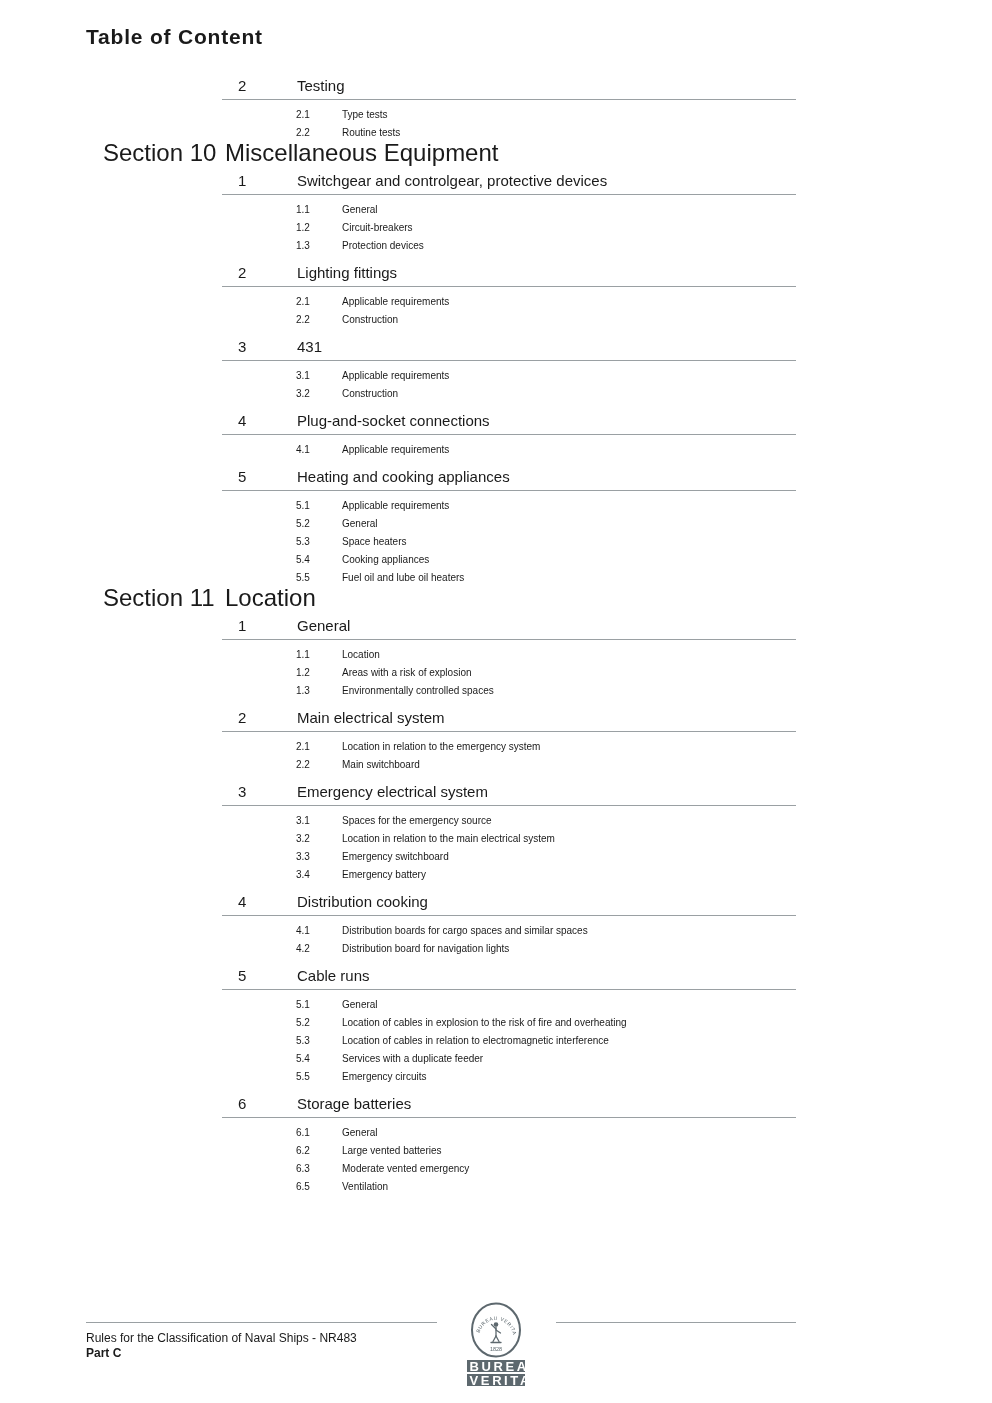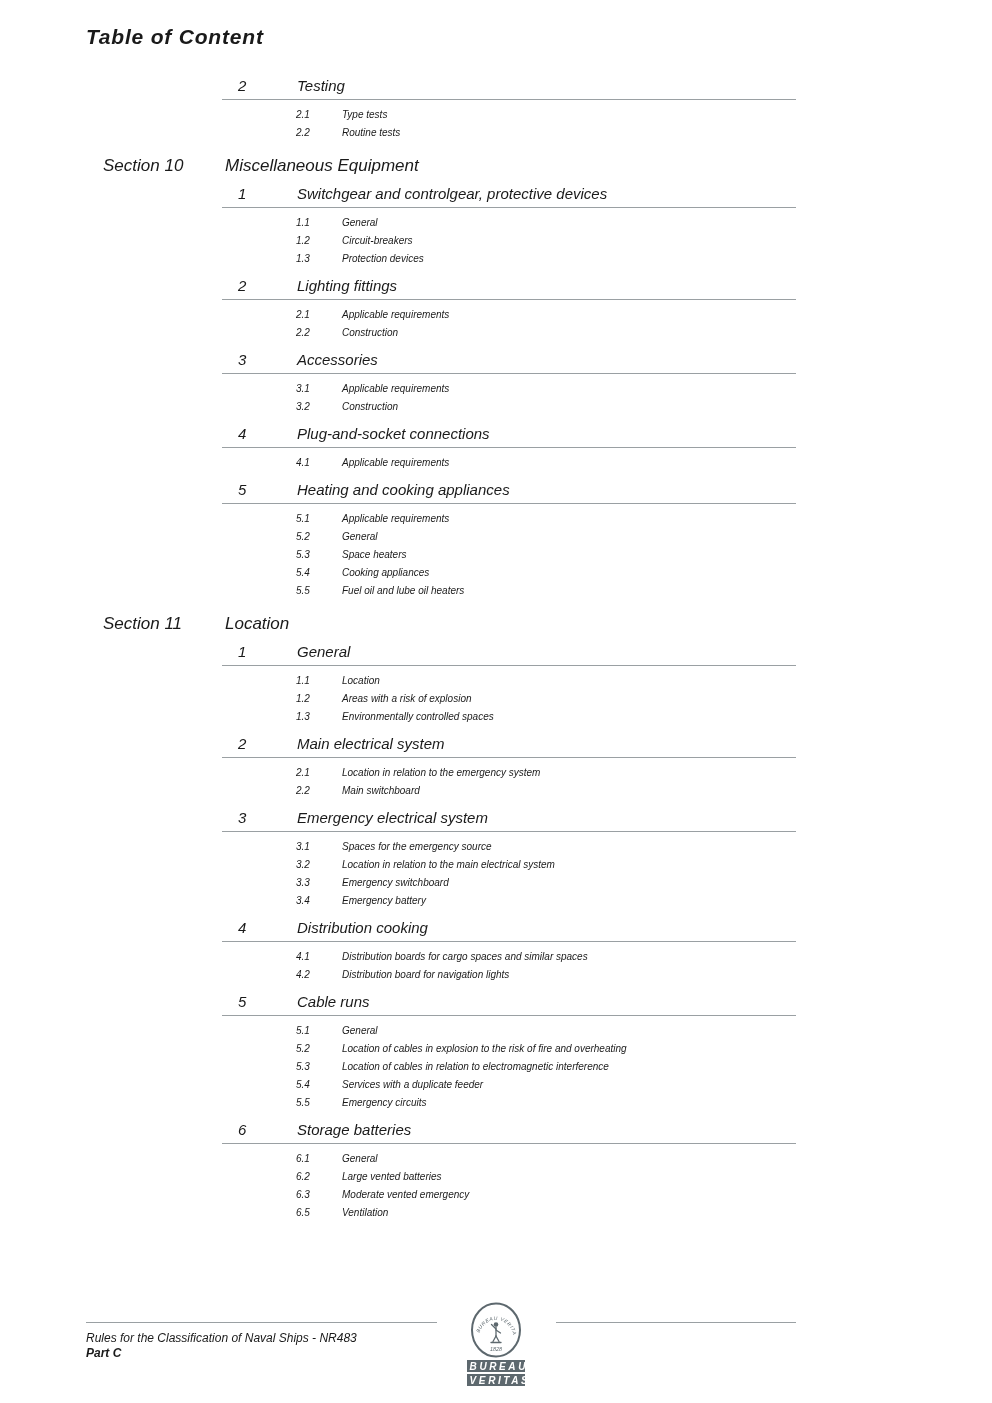--- a/index.html
+++ b/index.html
@@ -3,36 +3,34 @@
 <meta charset="utf-8">
 <style>
   html,body { margin:0; padding:0; background:#ffffff; }
   .page {
     position:relative;
     width:796px; height:1403px;
     background:#ffffff;
     overflow:hidden;
     font-family:"Liberation Sans", sans-serif;
     color:#1a1a1a;
-    font-style:italic;
   }
   .page-title {
     margin:0;
     padding:25px 0 0 86px;
     font-size:21px;
     font-weight:bold;
     letter-spacing:0.8px;
     line-height:24px;
   }
   .toc { margin:26px 0 0 86px; width:816px; }
 
   .section-head {
     display:flex;
-    margin-top:13px;
-    font-size:17px;
+    font-size:24px;
     line-height:21px;
     font-weight:400;
   }
   .sec-label { flex:0 0 122px; margin-left:17px; }
   .sec-title { flex:1 1 auto; }
 
   .toc-item { margin-top:7px; }
   .item-head {
     display:flex;
     align-items:baseline;
@@ -62,21 +60,21 @@
   .footer-page  { font-weight:bold; font-size:15px; margin-top:16px; }
   .bv-logo {
     position:absolute; left:458px; top:-20px; width:76px;
     display:flex; flex-direction:column; align-items:center;
   }
   .bv-block {
     width:58px;
     background:#5d686e;
     color:#ffffff;
     text-align:center;
-    font-size:10px;
+    font-size:13px;
     font-weight:bold;
     letter-spacing:2.6px;
     text-indent:2.6px;
     padding:2px 0 1px 0;
     margin-top:2px;
     line-height:9px;
   }
 </style>
 </head>
 <body>
@@ -155,21 +153,20 @@
   <div class="sub-row">
     <span class="sub-num">2.2</span>
     <span class="sub-title">Construction</span>
   </div>
 </div>
   </div>
 
   <div class="toc-item">
     <div class="item-head">
       <span class="item-num">3</span>
-      <span class="item-title">Accessories</span>
       <span class="item-page">431</span>
     </div>
     <div class="sub-list">
   <div class="sub-row">
     <span class="sub-num">3.1</span>
     <span class="sub-title">Applicable requirements</span>
   </div>
 
   <div class="sub-row">
     <span class="sub-num">3.2</span>

